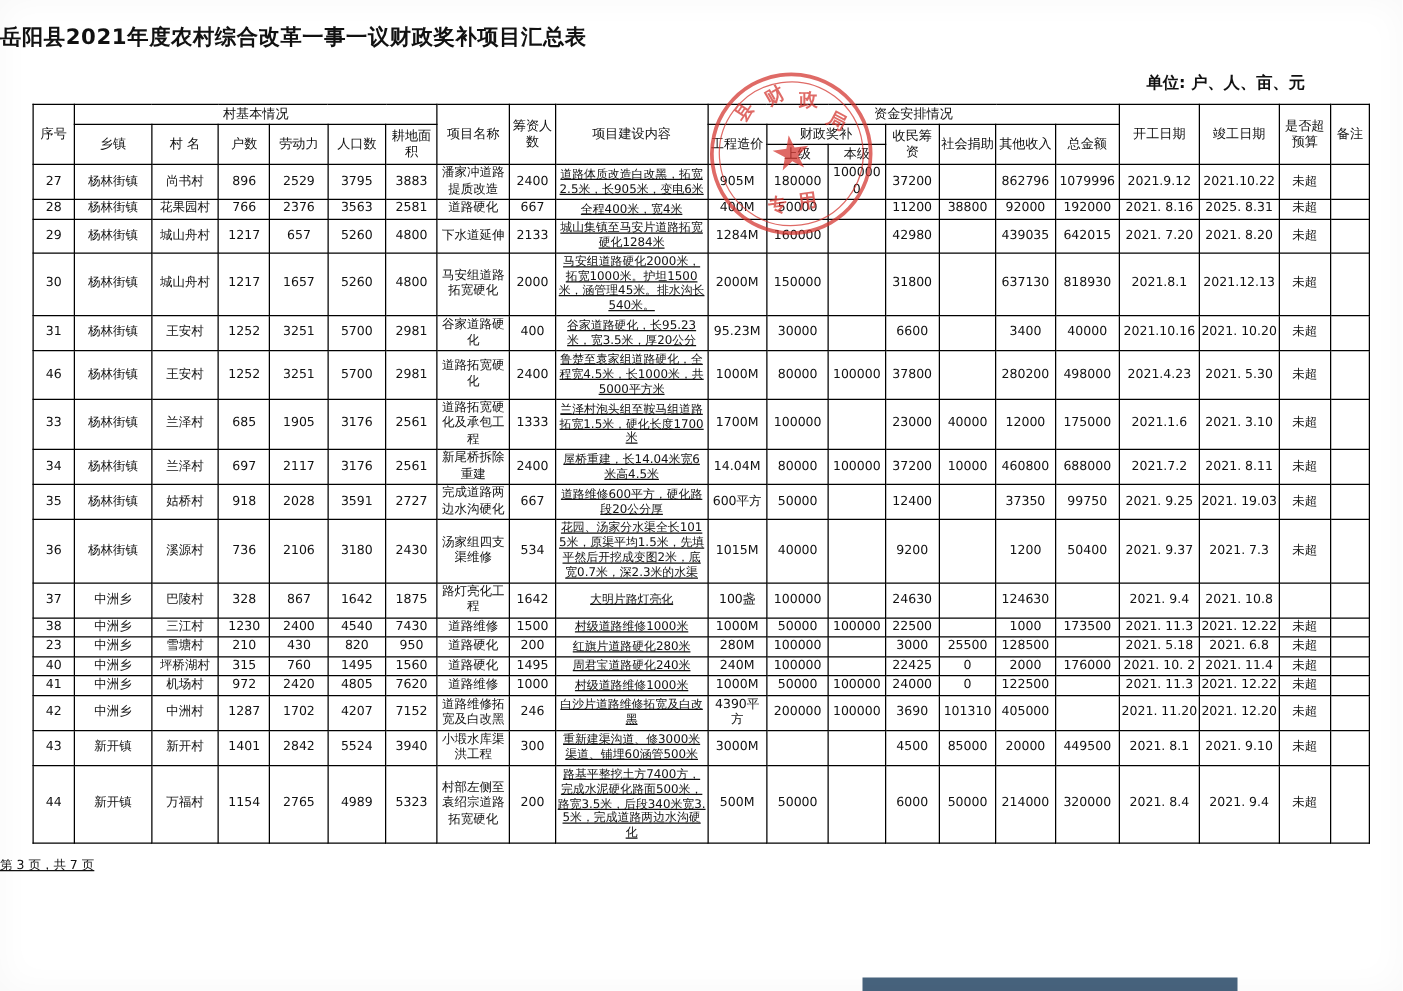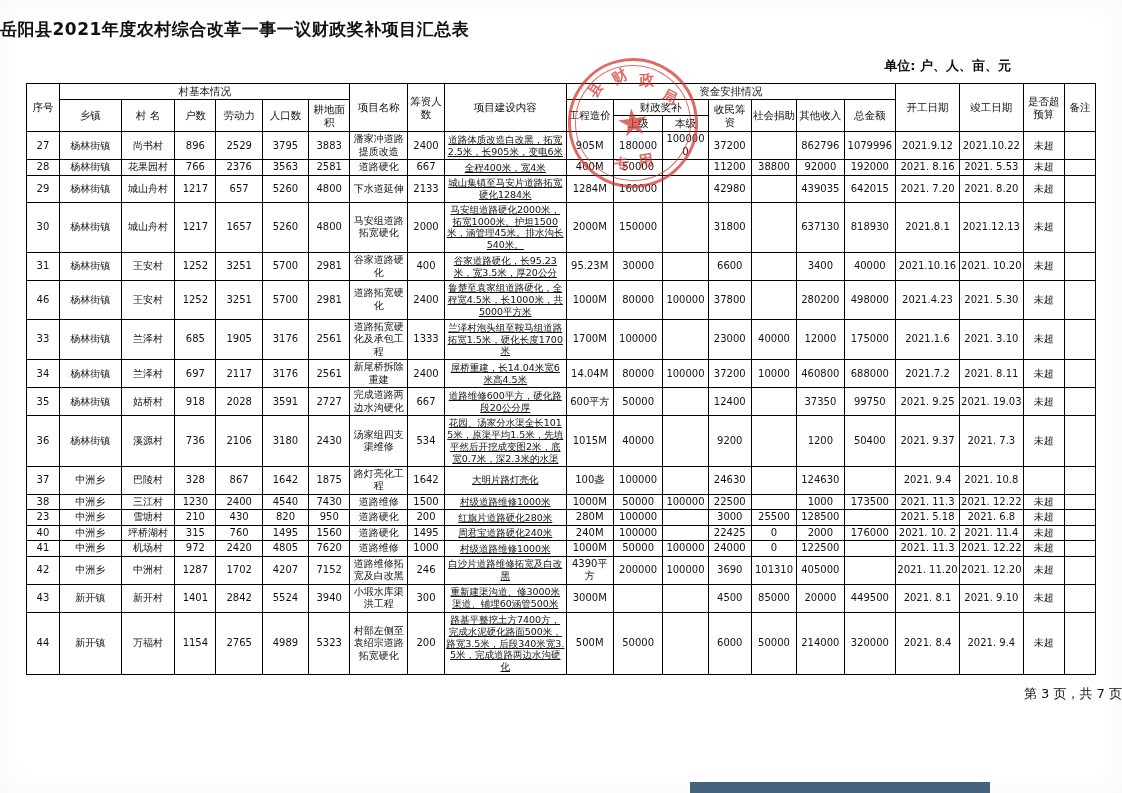--- a/index.html
+++ b/index.html
@@ -26,21 +26,21 @@
     font-size: 17px;
     font-weight: bold;
     letter-spacing: 0.5px;
     padding-top: 18px;
     font-family: "DejaVu Sans", sans-serif;
   }
   .unit-line {
     text-align: right;
     font-size: 13px;
     font-weight: bold;
-    padding-right: 111px;
+    padding-right: 78px;
     padding-top: 16px;
     font-family: "DejaVu Sans", sans-serif;
   }
   .table-wrap {
     margin: 8px 26px 0 26px;
   }
   table.main {
     border-collapse: collapse;
     width: 1070px;
     table-layout: fixed;
@@ -65,24 +65,25 @@
     padding-right: 3px;
     font-size: 9.5px;
     line-height: 1.35;
     text-decoration: underline;
   }
   td.name {
     font-size: 10px;
     line-height: 1.3;
   }
   .footer-page {
-    text-align: right;
-    font-size: 13px;
+    text-align: left;
+    font-size: 10px;
     padding-top: 10px;
     font-family: "DejaVu Sans", sans-serif;
+    text-decoration: underline;
   }
   
   .seal {
     position: absolute;
     left: 568px;
     top: 58px;
     width: 124px;
     height: 124px;
     border: 3px solid #d3322c;
     border-radius: 50%;
@@ -254,21 +255,21 @@
             <td>667</td>
             <td class="desc">全程400米，宽4米</td>
             <td>400M</td>
             <td>50000</td>
             <td></td>
             <td>11200</td>
             <td>38800</td>
             <td>92000</td>
             <td>192000</td>
             <td>2021. 8.16</td>
-            <td>2021. 5.53</td>
+            <td>2025. 8.31</td>
             <td>未超</td>
             <td></td>
           </tr>
           <tr>
             <td>29</td>
             <td class="name">杨林街镇</td>
             <td class="name">城山舟村</td>
             <td>1217</td>
             <td>657</td>
             <td>5260</td>

